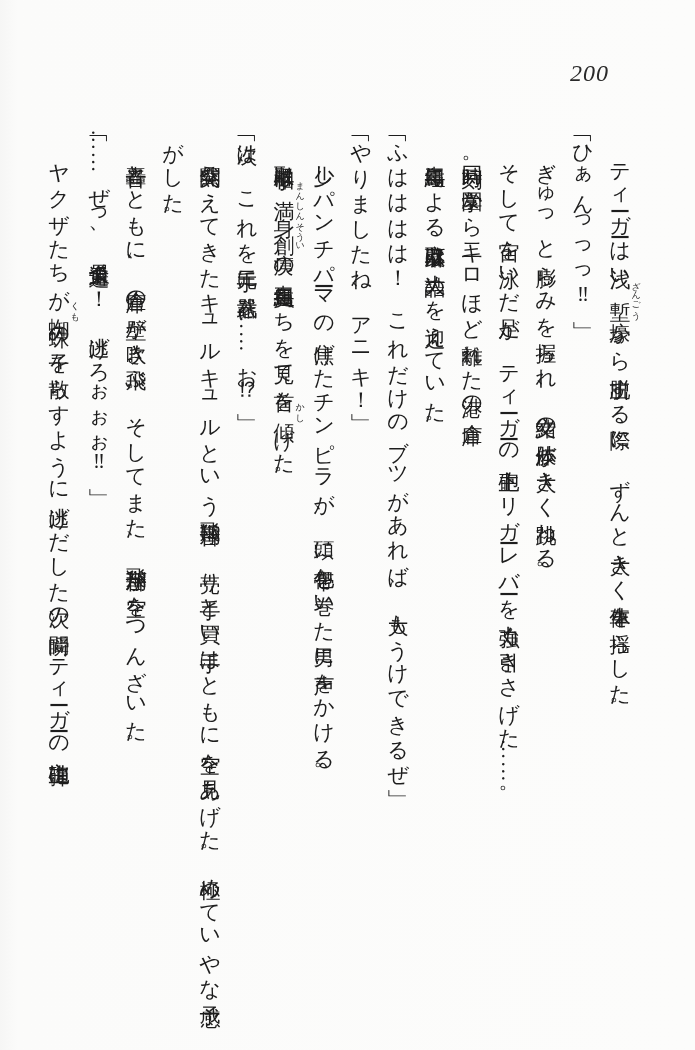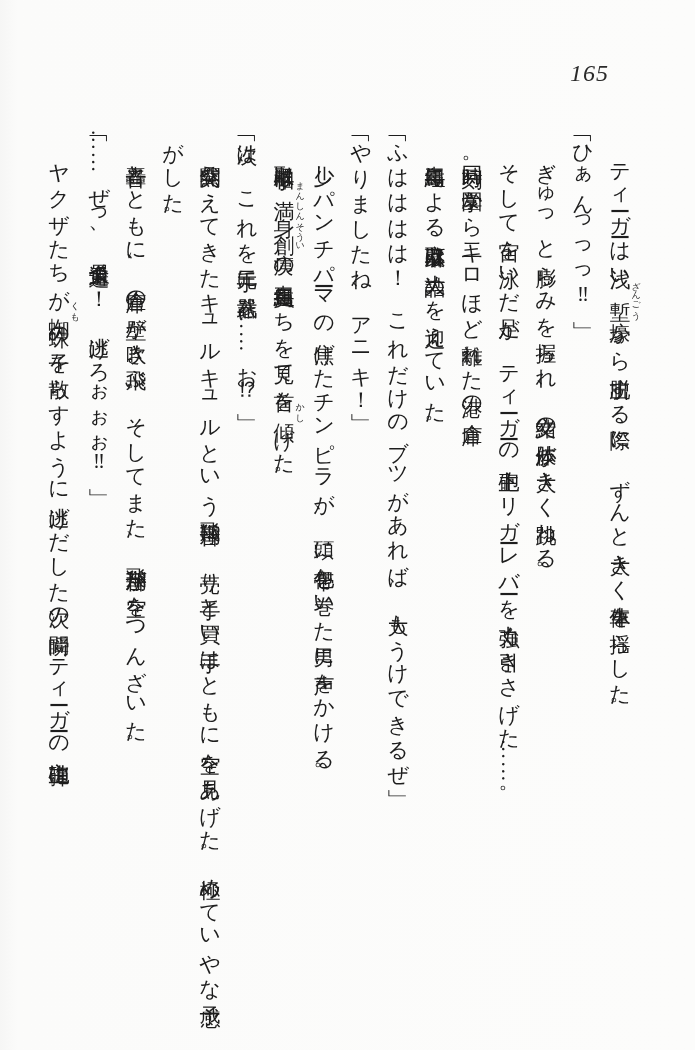--- a/index.html
+++ b/index.html
@@ -57,21 +57,21 @@
     font-size: 9px;
     letter-spacing: 0;
     color: #2a2a2a;
     font-family: "Liberation Serif", serif;
   }
 </style>
 </head>
 <body>
 
 <div class="page">
-  <div class="page-number">165</div>
+  <div class="page-number">200</div>
   <div class="text-block">
       <p class="para indent">ティーガーは浅い<ruby>塹壕<rt>ざんごう</rt></ruby>から脱出する際に、ずんと大きく車体を揺らした。</p>
       <p class="para">「ひぁんっっっ‼」</p>
       <p class="para indent">ぎゅっと膨らみを握られ、文緒の肢体が大きく跳ねる。</p>
       <p class="para indent">そして宙を泳いだ足が、ティーガーの主砲トリガーレバーを力強く引きさげた……。</p>
       <p class="para indent">同時刻。学園から二キロほど離れた港の倉庫。</p>
       <p class="para indent">毒島組による麻薬取引は大詰めを迎えていた。</p>
       <p class="para">「ふはははは！　これだけのブツがあれば、大もうけできるぜ」</p>
       <p class="para">「やりましたね、アニキ！」</p>
       <p class="para indent">少しパンチパーマの焦げたチンピラが、頭に包帯を巻いた男に声をかける。</p>

